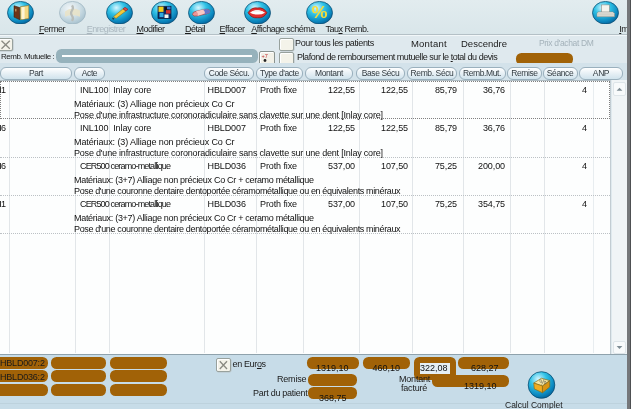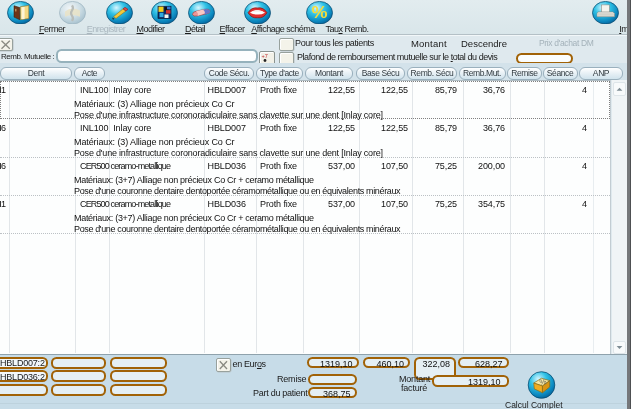--- a/index.html
+++ b/index.html
@@ -6,21 +6,21 @@
   font-family:"Liberation Sans",sans-serif;background:#dfe9ee;}
 .t{position:absolute;white-space:nowrap;font-size:9px;color:#1a1a1a;}
 .ico{position:absolute;width:27px;height:23.5px;}
 .lbl{position:absolute;top:23.5px;font-size:9px;color:#1c1c1c;text-align:center;letter-spacing:-0.5px;margin-left:28px;}
 .hdr{position:absolute;top:67px;height:11px;border:1px solid #9ab0bd;border-radius:6px;
   background:linear-gradient(#ffffff,#e9f1f6 45%,#d0e3ed);font-size:8.5px;color:#333c42;
   text-align:center;line-height:11px;letter-spacing:-0.4px;}
 .vln{position:absolute;top:81px;height:272px;width:1px;background:#e2e6e9;}
 .cell{position:absolute;font-size:9px;color:#111;white-space:nowrap;letter-spacing:-0.1px;}
 .num{text-align:right;}
-.pill{position:absolute;box-sizing:border-box;border:2px solid #a16207;border-radius:5.5px;background:#e5eff4;
+.pill{position:absolute;box-sizing:border-box;border:6px solid #a16207;border-radius:5.5px;background:#e5eff4;
   font-size:9px;color:#111;}
 .cb{position:absolute;width:13px;height:11.5px;background:#f4f3ea;border:1px solid #98a19d;
   border-radius:2px;box-shadow:inset 1px 1px 0 #ffffff, 0.5px 0.5px 0 #b9c2c6;}
 .xmark{position:absolute;left:0;top:0;width:100%;height:100%;}
 </style></head>
 <body>
 <div id="stage">
 
 <div style="position:absolute;left:0;top:0;width:631px;height:34px;background:linear-gradient(#e2ecef,#d9e6ea);"></div>
 <div style="position:absolute;left:0;top:34px;width:631px;height:1px;background:#b4c0c6;"></div>
@@ -121,21 +121,21 @@
 <div style="position:absolute;left:258.5px;top:51px;width:14px;height:13px;background:#f2f1e8;border:1px solid #8a938f;border-radius:2px;box-shadow:inset 1px 1px 0 #fff;"></div>
 <svg style="position:absolute;left:259.5px;top:52px;width:12px;height:11px;" viewBox="0 0 12 11">
  <text x="1.5" y="5.5" font-size="5.5" fill="#c03030" font-family="Liberation Sans">+7</text>
  <circle cx="5" cy="8.5" r="1.4" fill="#222"></circle>
 </svg>
 <div class="cb" style="left:278.5px;top:51.5px;"></div>
 <div class="t" style="left:297px;top:51.5px;letter-spacing:-0.45px;">Plafond de remboursement mutuelle sur le <u>t</u>otal du devis</div>
 <div class="pill" style="left:516px;top:52.5px;width:57px;height:11.5px;background:#fbfdfd;"></div>
 
 <div style="position:absolute;left:0;top:63px;width:627px;height:17px;background:#d3e2ea;"></div>
-<div class="hdr" style="left:0px;width:70px;">Dent</div>
+<div class="hdr" style="left:0px;width:70px;">Part</div>
 <div class="hdr" style="left:74px;width:29px;">Acte</div>
 <div class="hdr" style="left:204px;width:48px;">Code Sécu.</div>
 <div class="hdr" style="left:256px;width:45px;">Type d'acte</div>
 <div class="hdr" style="left:305px;width:46px;">Montant</div>
 <div class="hdr" style="left:356px;width:47px;">Base Sécu</div>
 <div class="hdr" style="left:407px;width:48px;">Remb. Sécu</div>
 <div class="hdr" style="left:458.5px;width:45px;">Remb.Mut.</div>
 <div class="hdr" style="left:507px;width:33px;">Remise</div>
 <div class="hdr" style="left:542.5px;width:33px;">Séance</div>
 <div class="hdr" style="left:579px;width:42px;">ANP</div>

